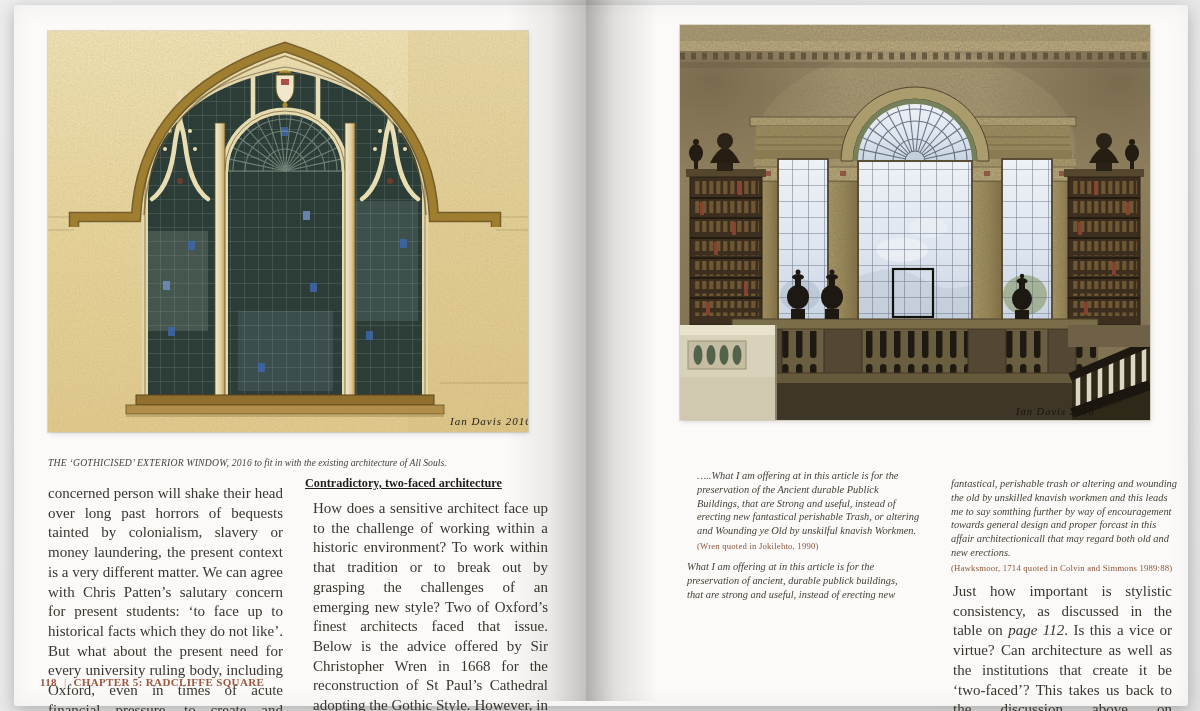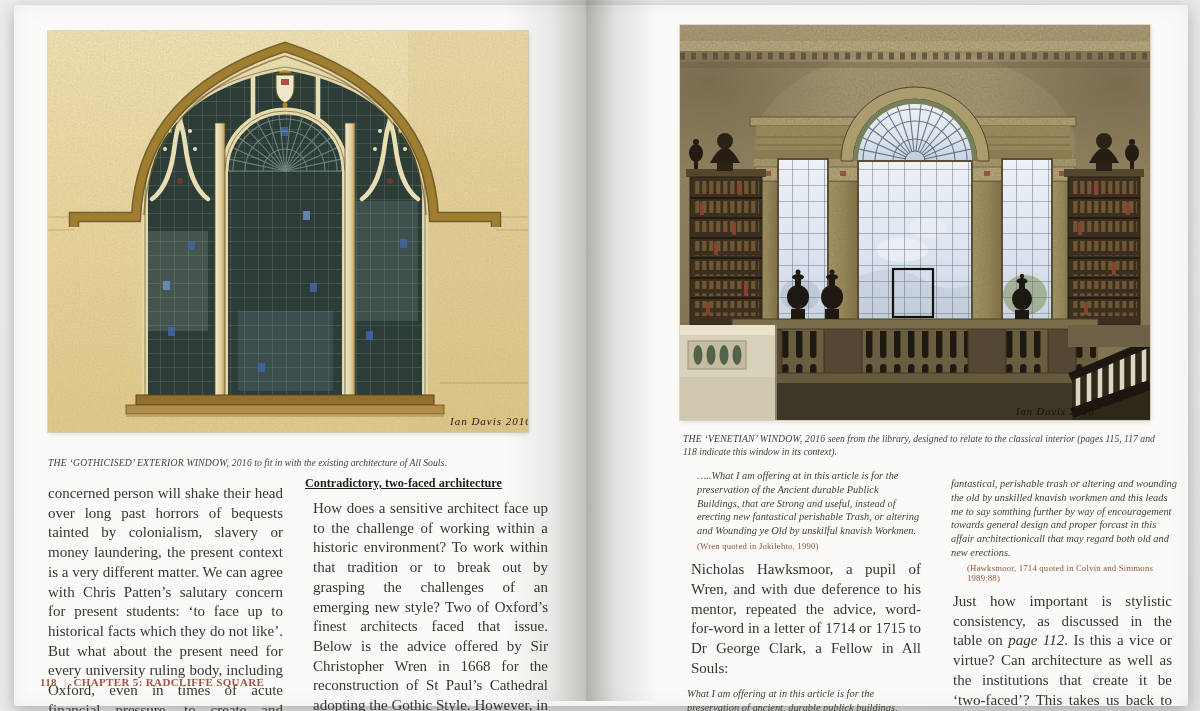--- a/index.html
+++ b/index.html
@@ -414,33 +414,28 @@
           <line x1="453" y1="325" x2="453" y2="361"></line>
         <line x1="464" y1="321" x2="464" y2="357"></line>
       </g>
       <line x1="390" y1="352" x2="470" y2="318" stroke="#1c1710" stroke-width="8"></line>
       <line x1="392" y1="388" x2="470" y2="360" stroke="#1b1610" stroke-width="10"></line>
     </g>
     <rect x="388" y="300" width="82" height="22" fill="#6e6148"></rect>
     <text class="sig" x="336" y="390" font-size="10.5" fill="#181509">Ian Davis 2016</text>
   </svg>
 
-  <div class="caption" style="left:683px;top:432px;width:474px">
-    <span class="cap-t">THE ‘VENETIAN’ WINDOW, 2016</span>
-    <span class="cap-r">seen from the library, designed to relate to the classical interior (pages 115, 117 and 118 indicate this window in its context).</span>
-  </div>
 
   <div class="cols" style="left:683px;top:469px;width:497px;gap:16px">
     <div class="col" style="width:246px">
       <div class="bq" style="margin:0 0 0 14px;width:226px">…..What I am offering at in this article is for the preservation of the Ancient durable Publick Buildings, that are Strong and useful, instead of erecting new fantastical perishable Trash, or altering and Wounding ye Old by unskilful knavish Workmen.</div>
       <div class="cite" style="margin-left:14px">(Wren quoted in Jokilehto, 1990)</div>
-      <p style="margin-top:9px">Nicholas Hawksmoor, a pupil of Wren, and with due deference to his mentor, repeated the advice, word-for-word in a letter of 1714 or 1715 to Dr George Clark, a Fellow in All Souls:</p>
       <div class="bq" style="margin-left:4px;width:226px">What I am offering at in this article is for the preservation of ancient, durable publick buildings, that are strong and useful, instead of erecting new</div>
     </div>
     <div class="col" style="width:235px">
       <div class="bq" style="margin:8px 0 0 6px;width:226px">fantastical, perishable trash or altering and wounding the old by unskilled knavish workmen and this leads me to say somthing further by way of encouragement towards general design and proper forcast in this affair architectionicall that may regard both old and new erections.</div>
-      <div class="cite" style="margin-left:22px">(Hawksmoor, 1714 quoted in Colvin and Simmons 1989:88)</div>
+      <div class="cite" style="margin-left:6px">(Hawksmoor, 1714 quoted in Colvin and Simmons 1989:88)</div>
       <p style="margin-top:9px"><span>Just how important is stylistic consistency, as discussed in the table on </span><span class="pgref">page 112</span><span>.  Is this a vice or virtue?  Can architecture as well as the institutions that create it be ‘two-faced’?  This takes us back to the discussion above on architectural unity or contradiction.  Was Andrea Palladio always correct in demanding architectural agreement or conformity?</span></p>
     </div>
   </div>
 
 
 </div>
 
 </body></html>

